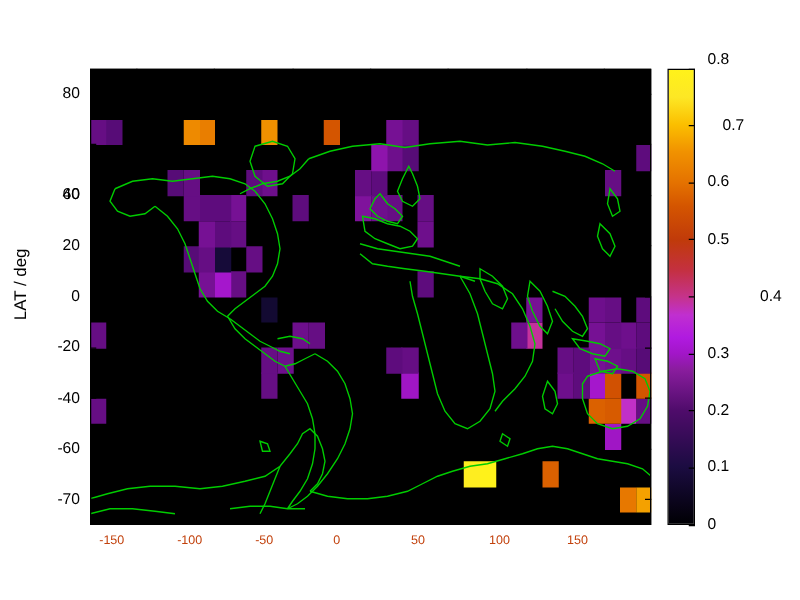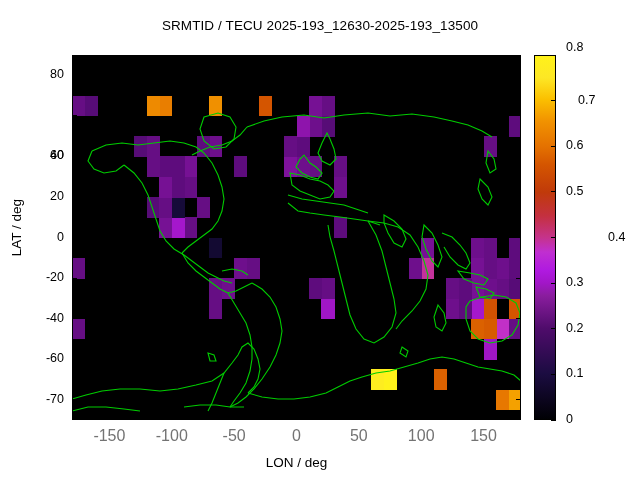--- a/index.html
+++ b/index.html
@@ -24,22 +24,22 @@
   #plot-border{
     position:absolute;left:72px;top:55px;width:449px;height:365px;
     border:1px solid #000;box-sizing:border-box;pointer-events:none;
   }
   .cell{position:absolute;}
   #coast{position:absolute;left:0;top:0;width:449px;height:365px;}
 
   
   .tickmark{position:absolute;background:#000;}
   .xtick-label{
-    position:absolute;font-size:16px;text-align:center;
-    width:60px;color:#737373;
+    position:absolute;font-size:10px;text-align:left;
+    width:60px;color:#c2410c;
   }
   .ytick-label{
     position:absolute;font-size:12.5px;text-align:right;
     width:40px;color:#000;
   }
   #xlabel{
     position:absolute;left:72px;top:455px;width:449px;
     text-align:center;font-size:13.5px;
   }
   #ylabel{
@@ -63,21 +63,20 @@
   .cbar-label{
     position:absolute;font-size:12.5px;color:#000;left:566px;width:50px;
     text-align:left;
   }
 </style>
 </head>
 <body>
 
 <div id="figure">
 
-  <div id="title">SRMTID / TECU 2025-193_12630-2025-193_13500</div>
 
   <div id="plot">
       <div class="cell" style="left: 436.53px; top: 334.58px; width: 13.07px; height: 20.88px; background: rgb(244, 161, 0);"></div>
       <div class="cell" style="left: 424.06px; top: 334.58px; width: 13.07px; height: 20.88px; background: rgb(231, 120, 0);"></div>
       <div class="cell" style="left: 361.69px; top: 314.31px; width: 13.07px; height: 20.88px; background: rgb(219, 97, 0);"></div>
       <div class="cell" style="left: 311.81px; top: 314.31px; width: 13.07px; height: 20.88px; background: rgb(255, 242, 26);"></div>
       <div class="cell" style="left: 299.33px; top: 314.31px; width: 13.07px; height: 20.88px; background: rgb(254, 237, 32);"></div>
       <div class="cell" style="left: 411.58px; top: 283.89px; width: 13.07px; height: 20.88px; background: rgb(160, 22, 197);"></div>
       <div class="cell" style="left: 0px; top: 263.61px; width: 13.07px; height: 20.88px; background: rgb(102, 14, 132);"></div>
       <div class="cell" style="left: 436.53px; top: 263.61px; width: 13.07px; height: 20.88px; background: rgb(102, 14, 132);"></div>
@@ -213,21 +212,20 @@
         <path d="M152,318 L148,328 L144,338 L140,348 L136,356"></path>
         <path d="M112,352 L128,350 L144,350 L158,352 L172,352"></path>
 
         <path d="M136,298 L142,300 L144,306 L138,306 Z"></path>
         <path d="M330,292 L336,296 L334,302 L328,298 Z"></path>
       </g>
     </svg>
   </div>
   <div id="plot-border"></div>
 
-  <div id="xlabel">LON / deg</div>
   <div id="ylabel">LAT / deg</div>
 
   <div id="cbar"></div>
 
 <div class="tickmark" style="left: 108.917px; width: 1px; height: 5px; top: 415px;"></div>
     <div class="tickmark" style="left: 108.917px; width: 1px; height: 5px; top: 55px;"></div>
     <div class="xtick-label" style="left: 79.4167px; top: 427px;">-150</div>
     <div class="tickmark" style="left: 171.278px; width: 1px; height: 5px; top: 415px;"></div>
     <div class="tickmark" style="left: 171.278px; width: 1px; height: 5px; top: 55px;"></div>
     <div class="xtick-label" style="left: 141.778px; top: 427px;">-100</div>

